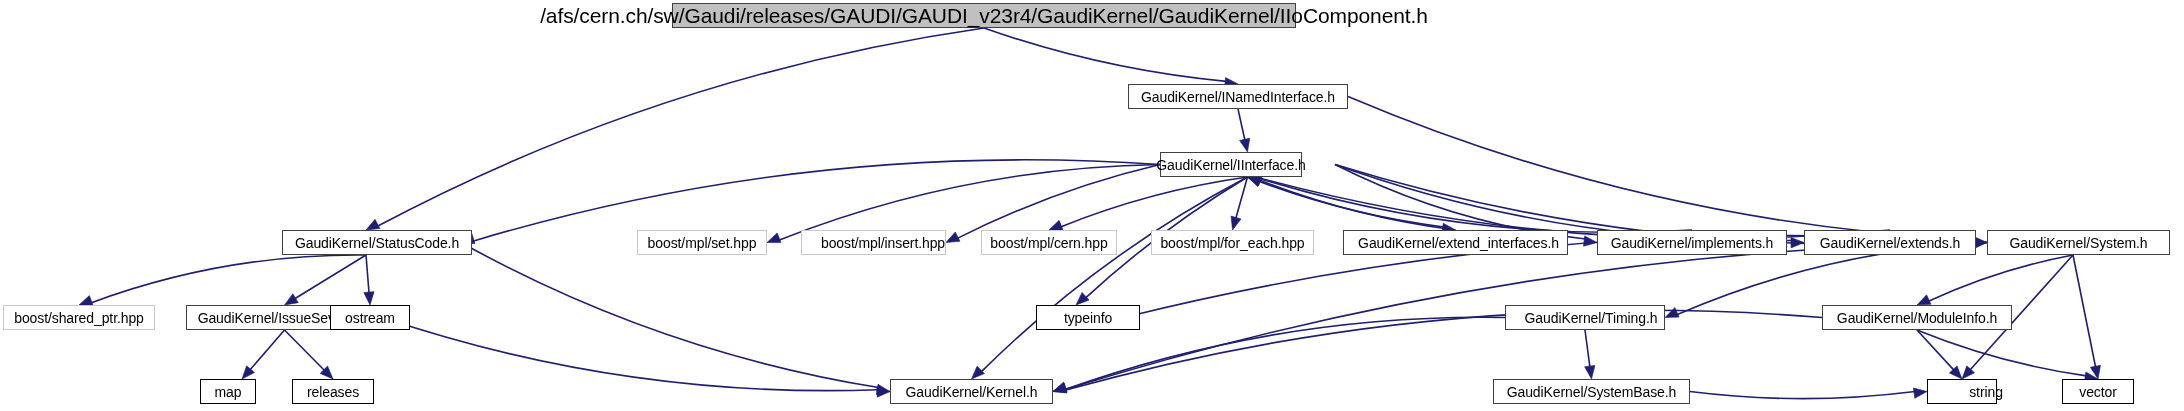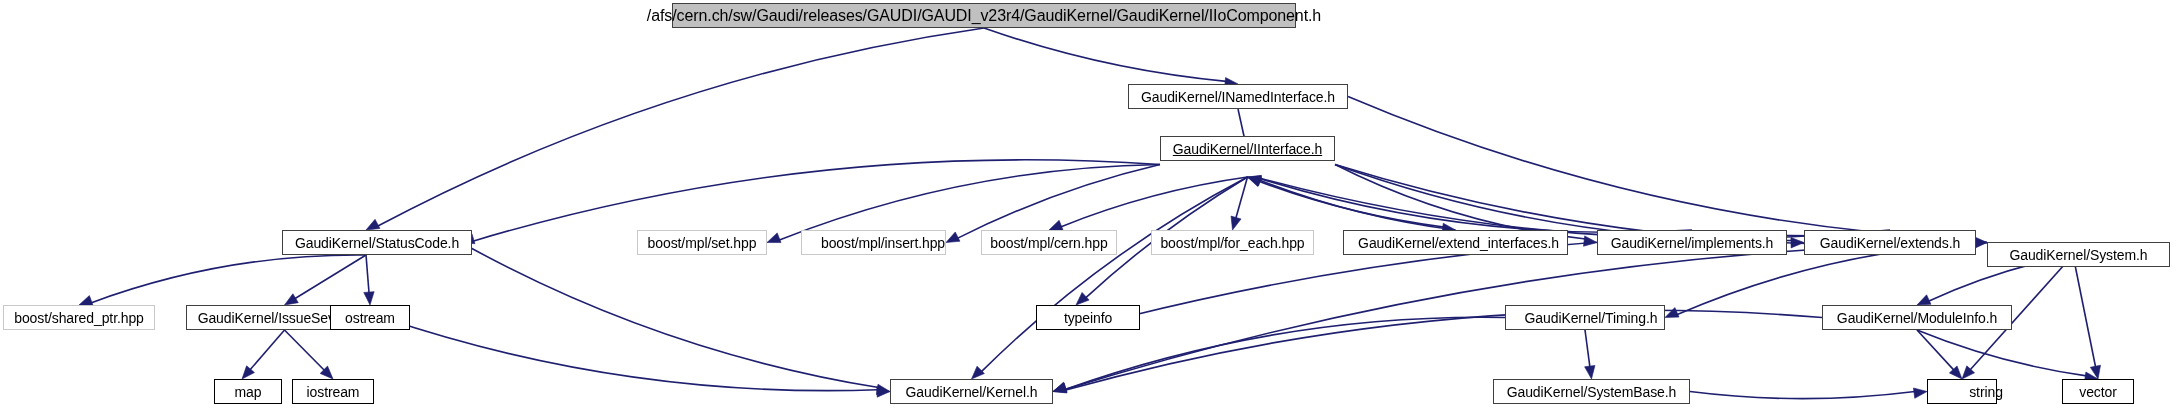--- a/index.html
+++ b/index.html
@@ -42,21 +42,21 @@
     font-size: 14px;
     line-height: 1;
     color: #000000;
     background: #ffffff;
     border: 1.6px solid #404040;
     letter-spacing: -0.1px;
   }
   .gnode.root {
     background: #c0c0c0;
     border: 1.6px solid #404040;
-    font-size: 16px;
+    font-size: 21px;
     text-align: center;
   }
   .gnode.external {
     border: 1.6px solid #c8c8c8;
     background: #ffffff;
   }
   .gnode.std {
     border: 1.6px solid #000000;
   }
 </style>
@@ -138,36 +138,36 @@
         <polygon points="1962,379 1949.376779585678,372.9424174482355 1957.0366904253283,365.907805452638" class="arrow-head"></polygon>
         <path d="M 1917 330 Q 1998.8706256622042 363.4147909980097 2086.4169471975897 375.8642564236569" class="edge-path"></path>
         <polygon points="2098,379 2084.3973856497014,382.31796365818656 2085.8615801889655,372.0215499936532" class="arrow-head"></polygon>
         <path d="M 1690 391.5 Q 1802.5 405.72 1915 391.5" class="edge-path"></path>
         <polygon points="1927,391.5 1914.7547135945395,398.2891796889054 1913.450530748525,387.9712774261312" class="arrow-head"></polygon>
       </g>
   </svg>
   <div id="nodes-layer">
       <div class="gnode root" style="left: 672px; top: 3px; width: 624px; height: 25px;">/afs/cern.ch/sw/Gaudi/releases/GAUDI/GAUDI_v23r4/GaudiKernel/GaudiKernel/IIoComponent.h</div>
       <div class="gnode " style="left: 1128px; top: 84px; width: 220px; height: 25px;">GaudiKernel/INamedInterface.h</div>
-      <div class="gnode " style="left: 1160px; top: 136px; width: 175px; height: 25px; text-decoration: underline;">GaudiKernel/IInterface.h</div>
+      <div class="gnode " style="left: 1160px; top: 152px; width: 142px; height: 25px;">GaudiKernel/IInterface.h</div>
       <div class="gnode " style="left: 271px; top: 230px; width: 190px; height: 25px; margin-left: 11px;">GaudiKernel/StatusCode.h</div>
       <div class="gnode external" style="left: 637px; top: 230px; width: 130px; height: 25px;">boost/mpl/set.hpp</div>
       <div class="gnode external" style="left: 801px; top: 230px; width: 145px; height: 25px; padding-left: 19px;">boost/mpl/insert.hpp</div>
       <div class="gnode external" style="left: 981px; top: 230px; width: 136px; height: 25px;">boost/mpl/cern.hpp</div>
       <div class="gnode external" style="left: 1151px; top: 230px; width: 163px; height: 25px;">boost/mpl/for_each.hpp</div>
       <div class="gnode " style="left: 1343px; top: 230px; width: 225px; height: 25px; padding-left: 6px;">GaudiKernel/extend_interfaces.h</div>
       <div class="gnode " style="left: 1597px; top: 230px; width: 190px; height: 25px;">GaudiKernel/implements.h</div>
       <div class="gnode " style="left: 1804px; top: 230px; width: 172px; height: 25px;">GaudiKernel/extends.h</div>
-      <div class="gnode " style="left: 1987px; top: 230px; width: 183px; height: 25px; margin-top: 12px;">GaudiKernel/System.h</div>
+      <div class="gnode " style="left: 1987px; top: 230px; width: 183px; height: 25px;">GaudiKernel/System.h</div>
       <div class="gnode external" style="left: 3px; top: 305px; width: 152px; height: 25px;">boost/shared_ptr.hpp</div>
       <div class="gnode " style="left: 186px; top: 305px; width: 197px; height: 25px;">GaudiKernel/IssueSeverity.h</div>
       <div class="gnode std" style="left: 330px; top: 305px; width: 80px; height: 25px;">ostream</div>
       <div class="gnode std" style="left: 1036px; top: 305px; width: 104px; height: 25px;">typeinfo</div>
       <div class="gnode " style="left: 1505px; top: 305px; width: 160px; height: 25px; padding-left: 12px;">GaudiKernel/Timing.h</div>
       <div class="gnode " style="left: 1822px; top: 305px; width: 190px; height: 25px;">GaudiKernel/ModuleInfo.h</div>
-      <div class="gnode std" style="left: 214px; top: 379px; width: 68px; height: 25px;">map</div>
-      <div class="gnode std" style="left: 292px; top: 379px; width: 82px; height: 25px;">iostream</div>
+      <div class="gnode std" style="left: 200px; top: 379px; width: 56px; height: 25px;">map</div>
+      <div class="gnode std" style="left: 292px; top: 379px; width: 82px; height: 25px;">releases</div>
       <div class="gnode " style="left: 890px; top: 379px; width: 163px; height: 25px;">GaudiKernel/Kernel.h</div>
       <div class="gnode " style="left: 1493px; top: 379px; width: 197px; height: 25px;">GaudiKernel/SystemBase.h</div>
       <div class="gnode std" style="left: 1927px; top: 379px; width: 70px; height: 25px; padding-left: 48px;">string</div>
       <div class="gnode std" style="left: 2062px; top: 379px; width: 72px; height: 25px;">vector</div>
     </div>
 </div>
 
 </body></html>

